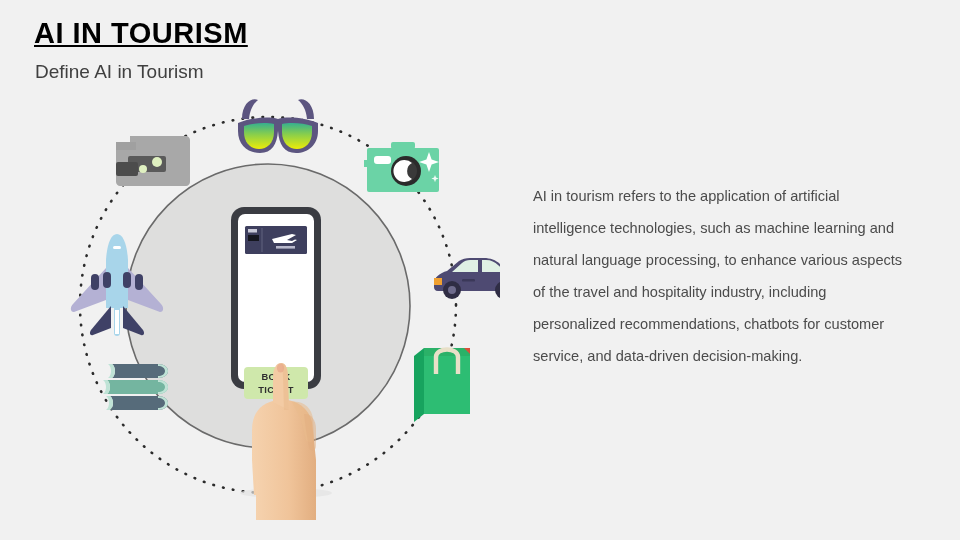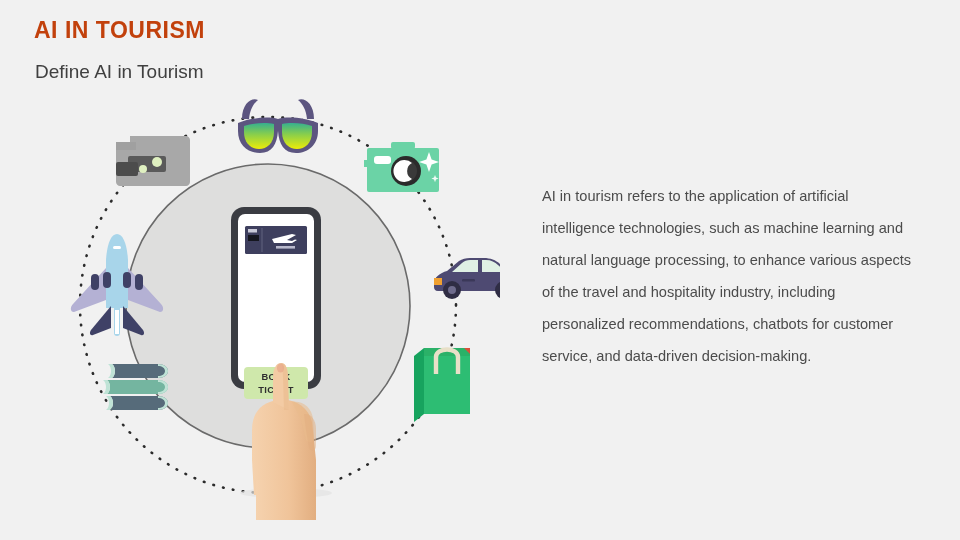--- a/index.html
+++ b/index.html
@@ -13,46 +13,46 @@
     font-family: "Liberation Sans", sans-serif;
     overflow: hidden;
     position: relative;
   }
 
   
   .slide-title {
     position: absolute;
     left: 34px;
     top: 17px;
-    font-size: 23px;
+    font-size: 29px;
     font-weight: bold;
     letter-spacing: 0.5px;
-    color: #c2410c;
+    color: #000000;
     white-space: nowrap;
+    text-decoration: underline;
   }
   .slide-subtitle {
     position: absolute;
     left: 35px;
     top: 61px;
     font-size: 19px;
     font-weight: normal;
     color: #404040;
     white-space: nowrap;
   }
 
   
   .body-copy {
     position: absolute;
     left: 533px;
     top: 180px;
     width: 372px;
     font-size: 14.6px;
     line-height: 32px;
     color: #4b4b4b;
-    margin-left: 9px;
   }
 
   
   .stage {
     position: absolute;
     left: 40px;
     top: 80px;
     width: 460px;
     height: 460px;
   }

